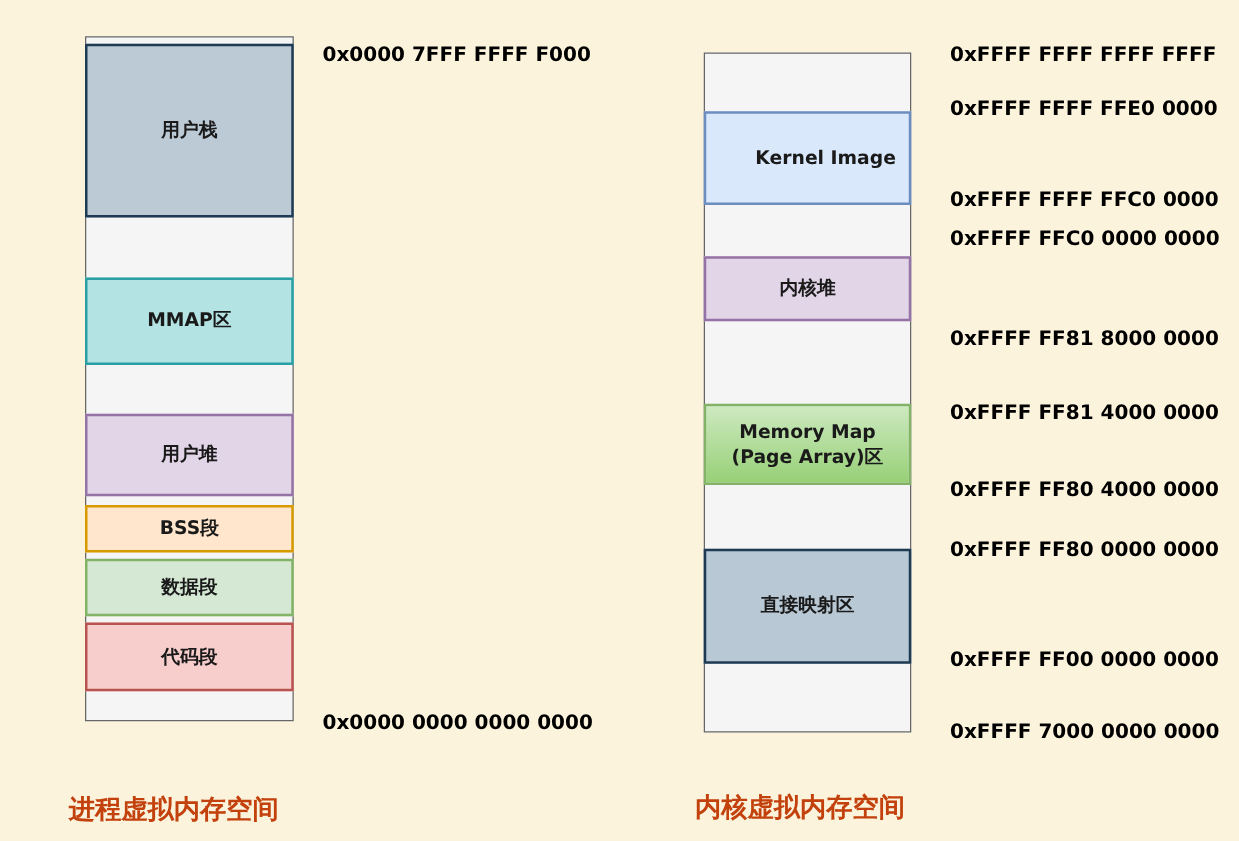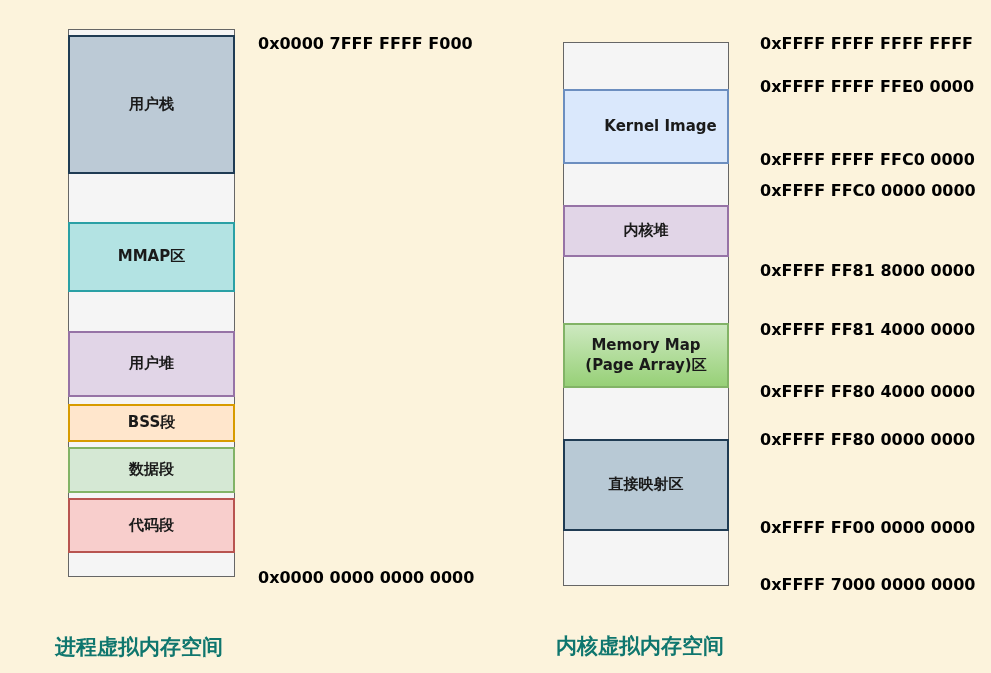--- a/index.html
+++ b/index.html
@@ -56,21 +56,21 @@
     line-height: 20px;
     white-space: nowrap;
     color: #000000;
   }
   .title {
     position: absolute;
     font-weight: bold;
     font-size: 21px;
     line-height: 24px;
     white-space: nowrap;
-    color: #0f766e;
+    color: #c2410c;
   }
 </style>
 </head>
 <body>
 
 <div class="canvas">
 
   <div class="column" style="left:68px; top:29px; width:167px; height:548px;">
     <div class="seg seg-stack" style="top:5px; height:139px;">
       <span>用户栈</span>

